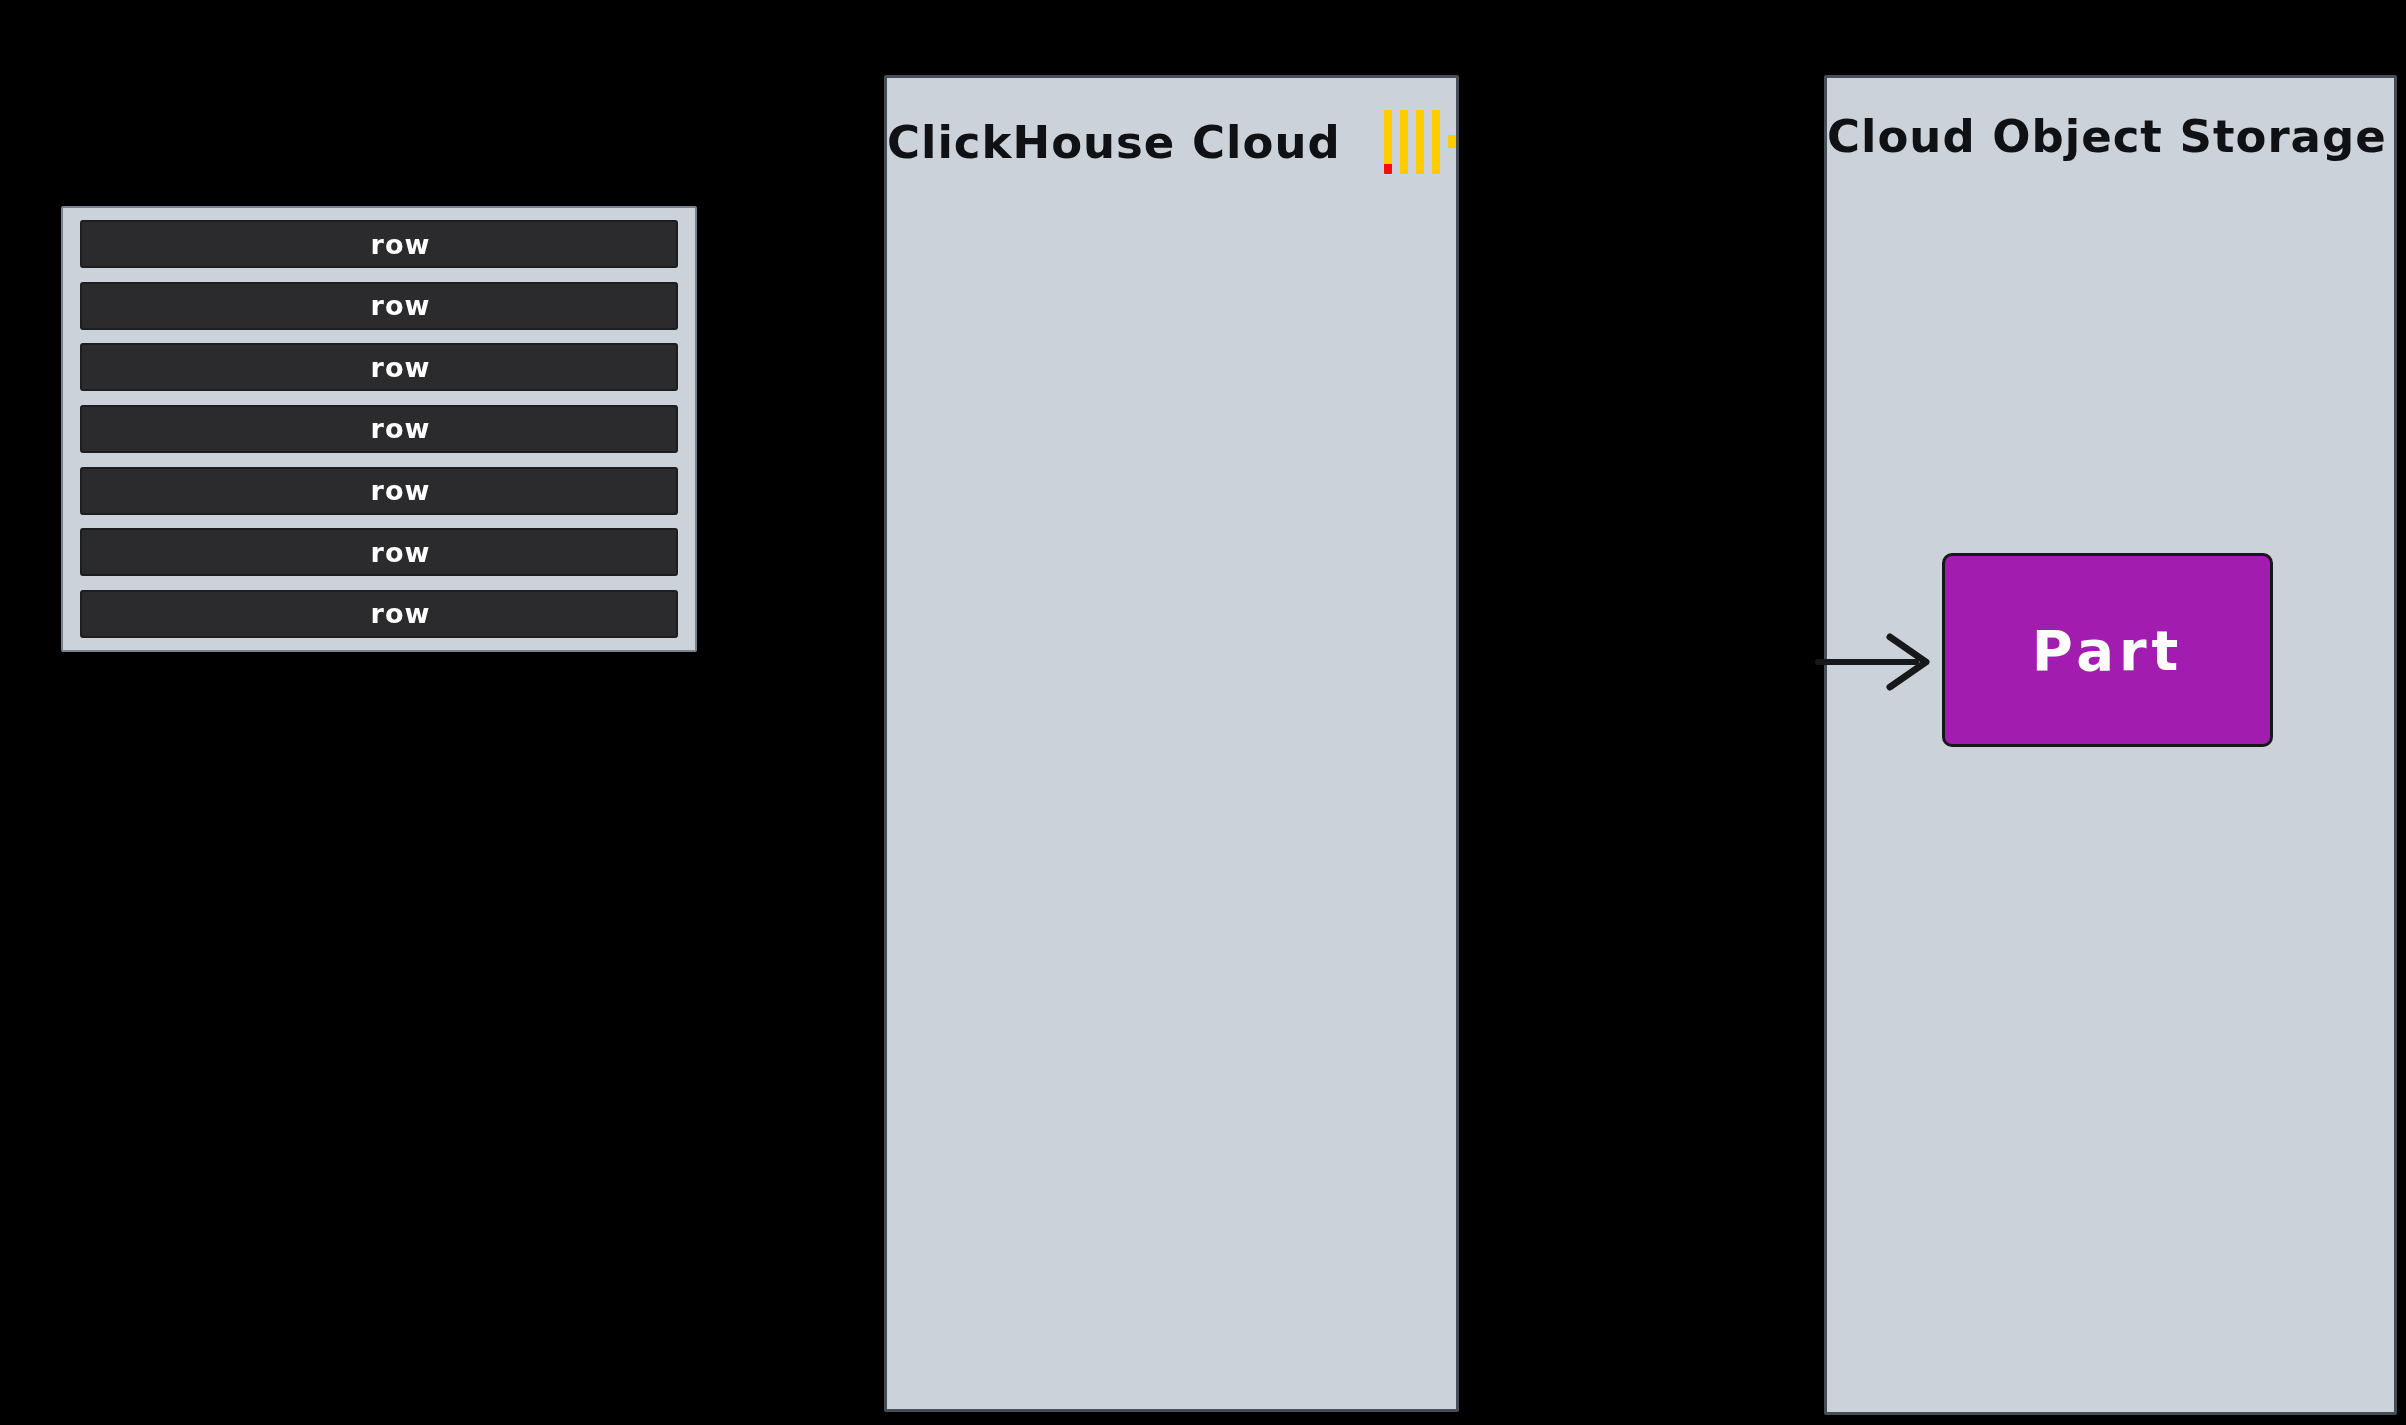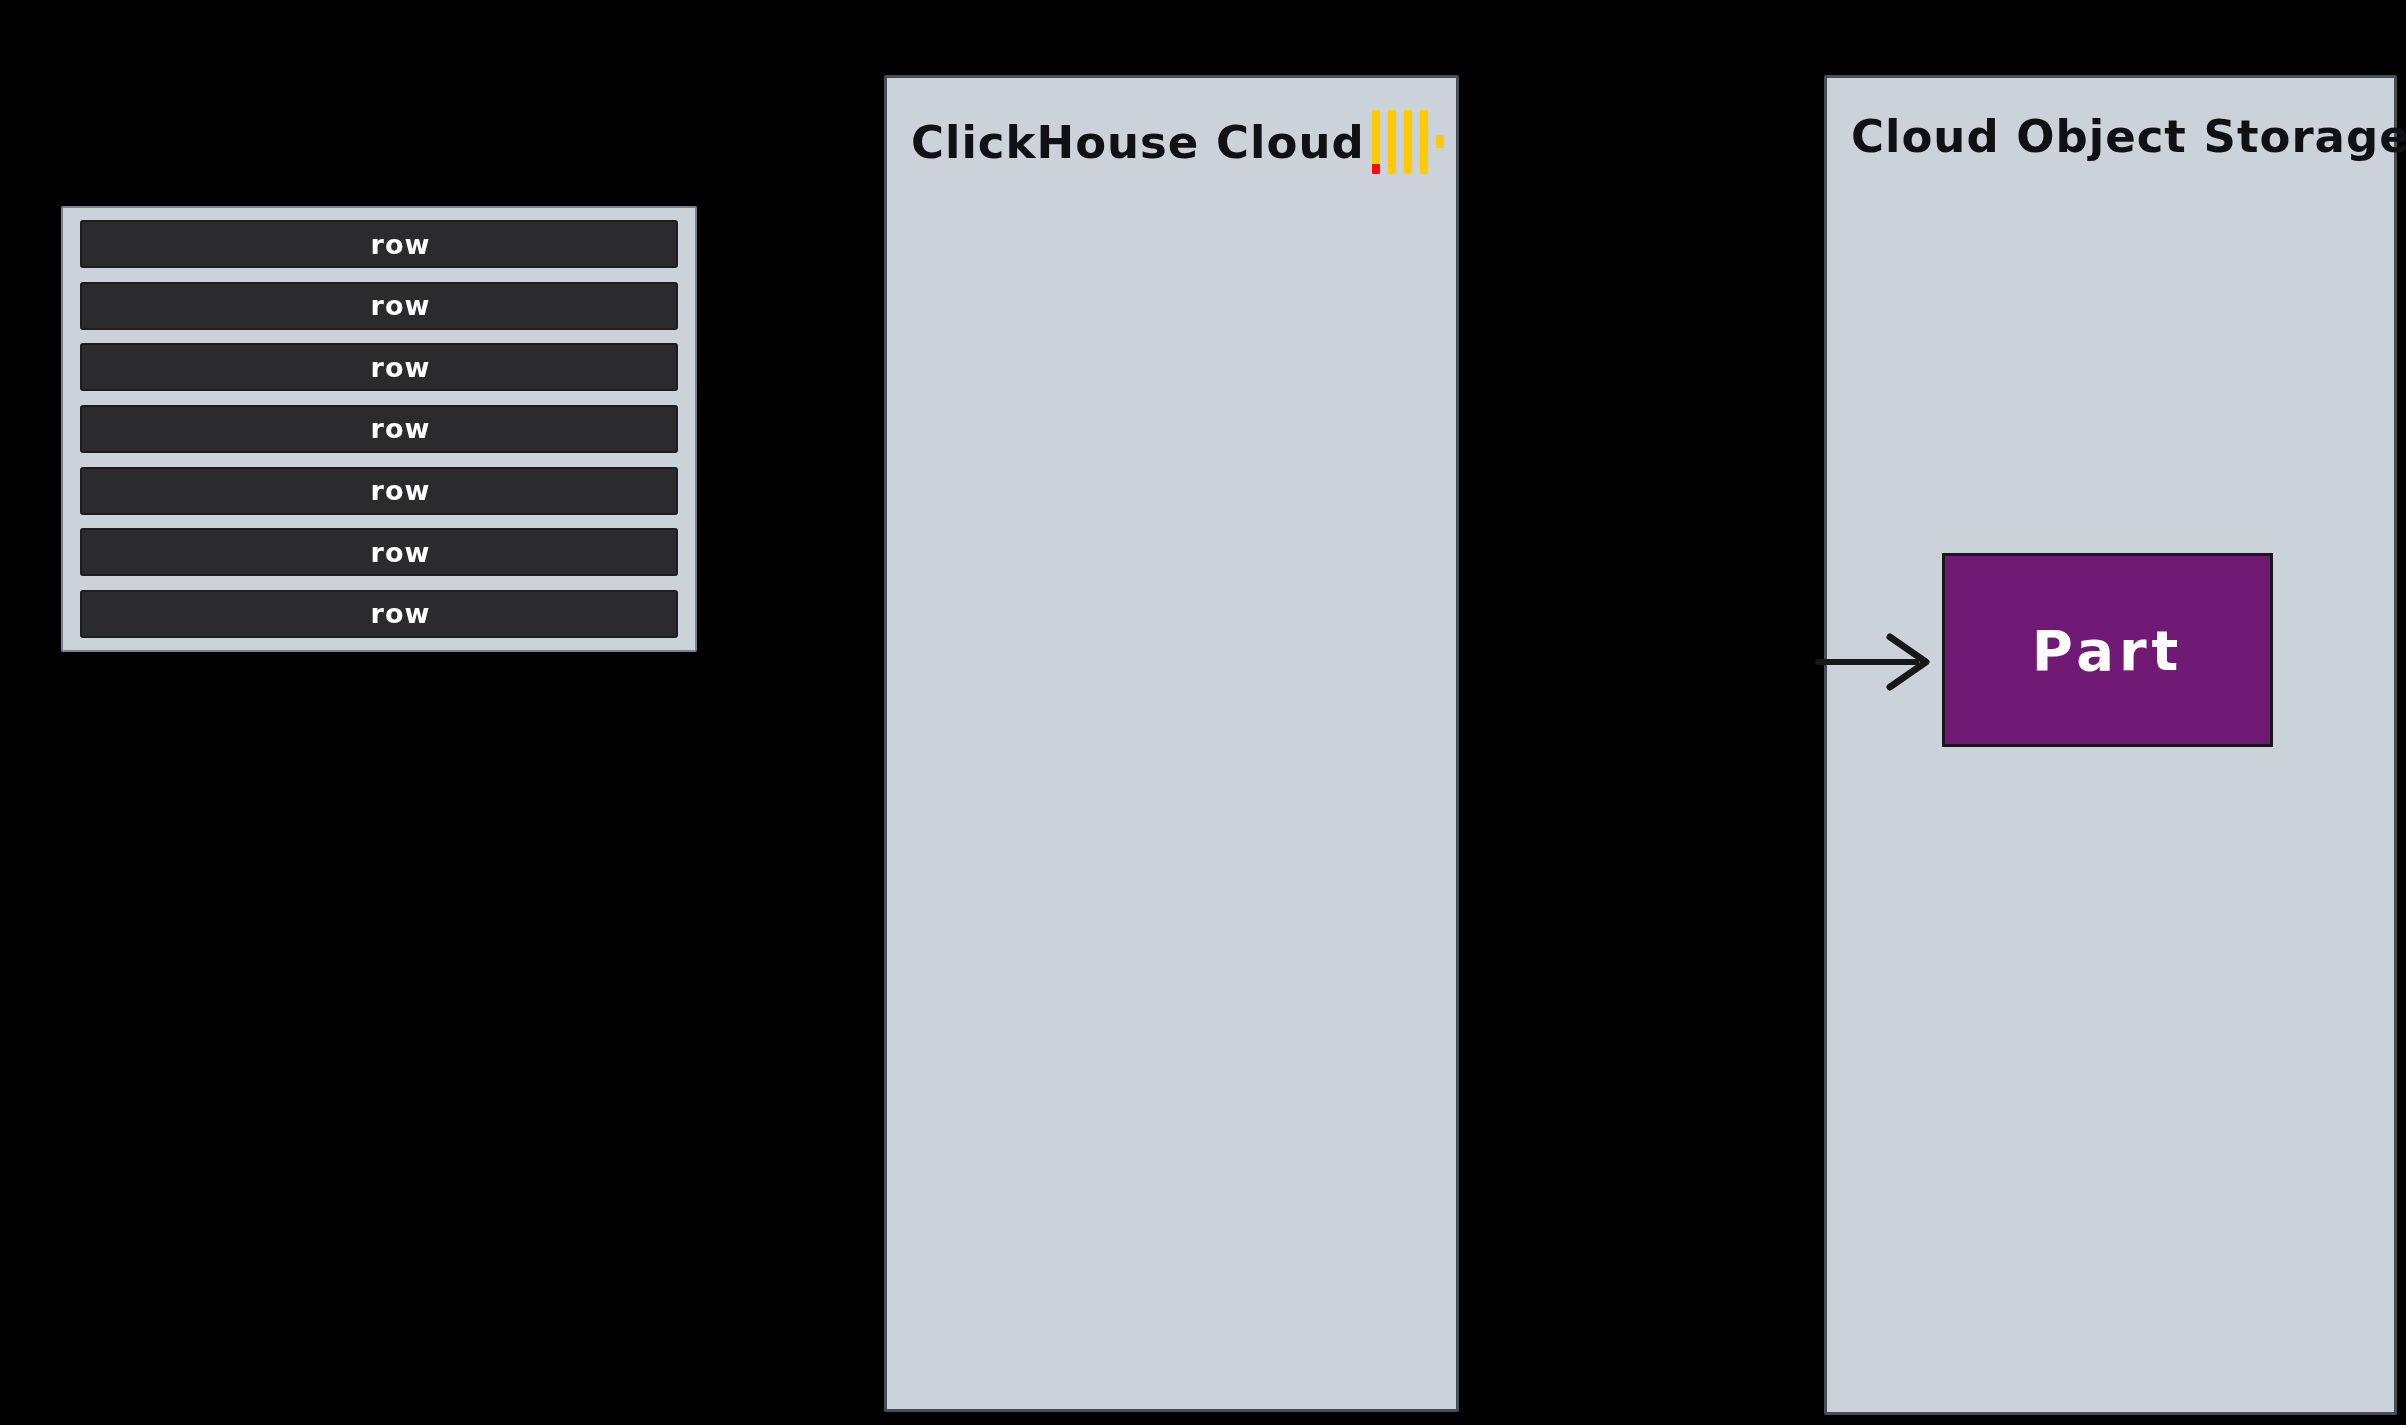--- a/index.html
+++ b/index.html
@@ -67,23 +67,22 @@
   .panel-storage {
     left: 1824px;
     top: 75px;
     width: 573px;
     height: 1340px;
   }
   .panel-header {
     margin-top: 32px;
     display: flex;
     align-items: center;
-    justify-content: flex-start;
+    justify-content: space-between;
     gap: 7px;
-    margin-left: 24px;
   }
   .panel-title {
     color: #101114;
     font-size: 45px;
     font-weight: 600;
     letter-spacing: 1px;
     white-space: nowrap;
   }
 
   
@@ -108,23 +107,23 @@
   }
 
   
   .part-box {
     position: absolute;
     left: 115px;
     top: 475px;
     width: 331px;
     height: 194px;
     box-sizing: border-box;
-    background: #701a75;
+    background: #a21caf;
     border: 3px solid #17181a;
-    border-radius: 0;
+    border-radius: 10px;
     display: flex;
     align-items: center;
     justify-content: center;
   }
   .part-box span {
     color: #ffffff;
     font-size: 56px;
     font-weight: 600;
     letter-spacing: 5px;
   }

